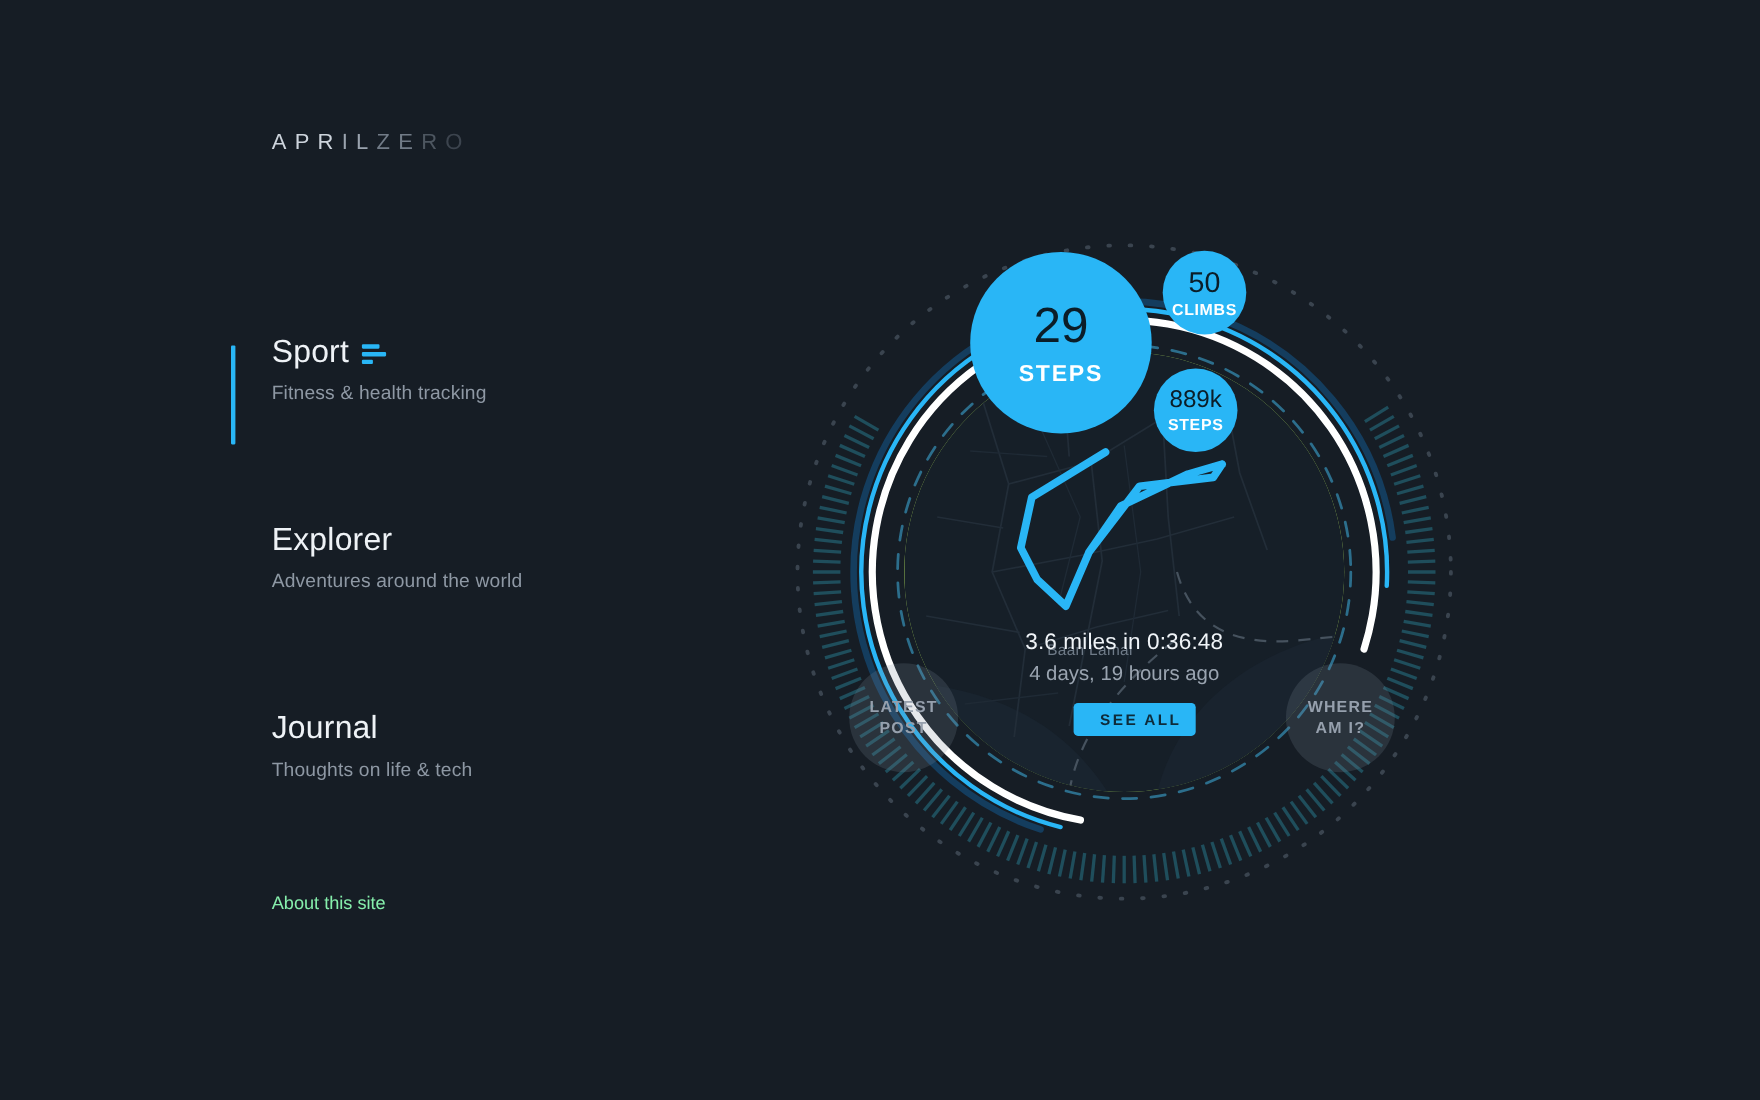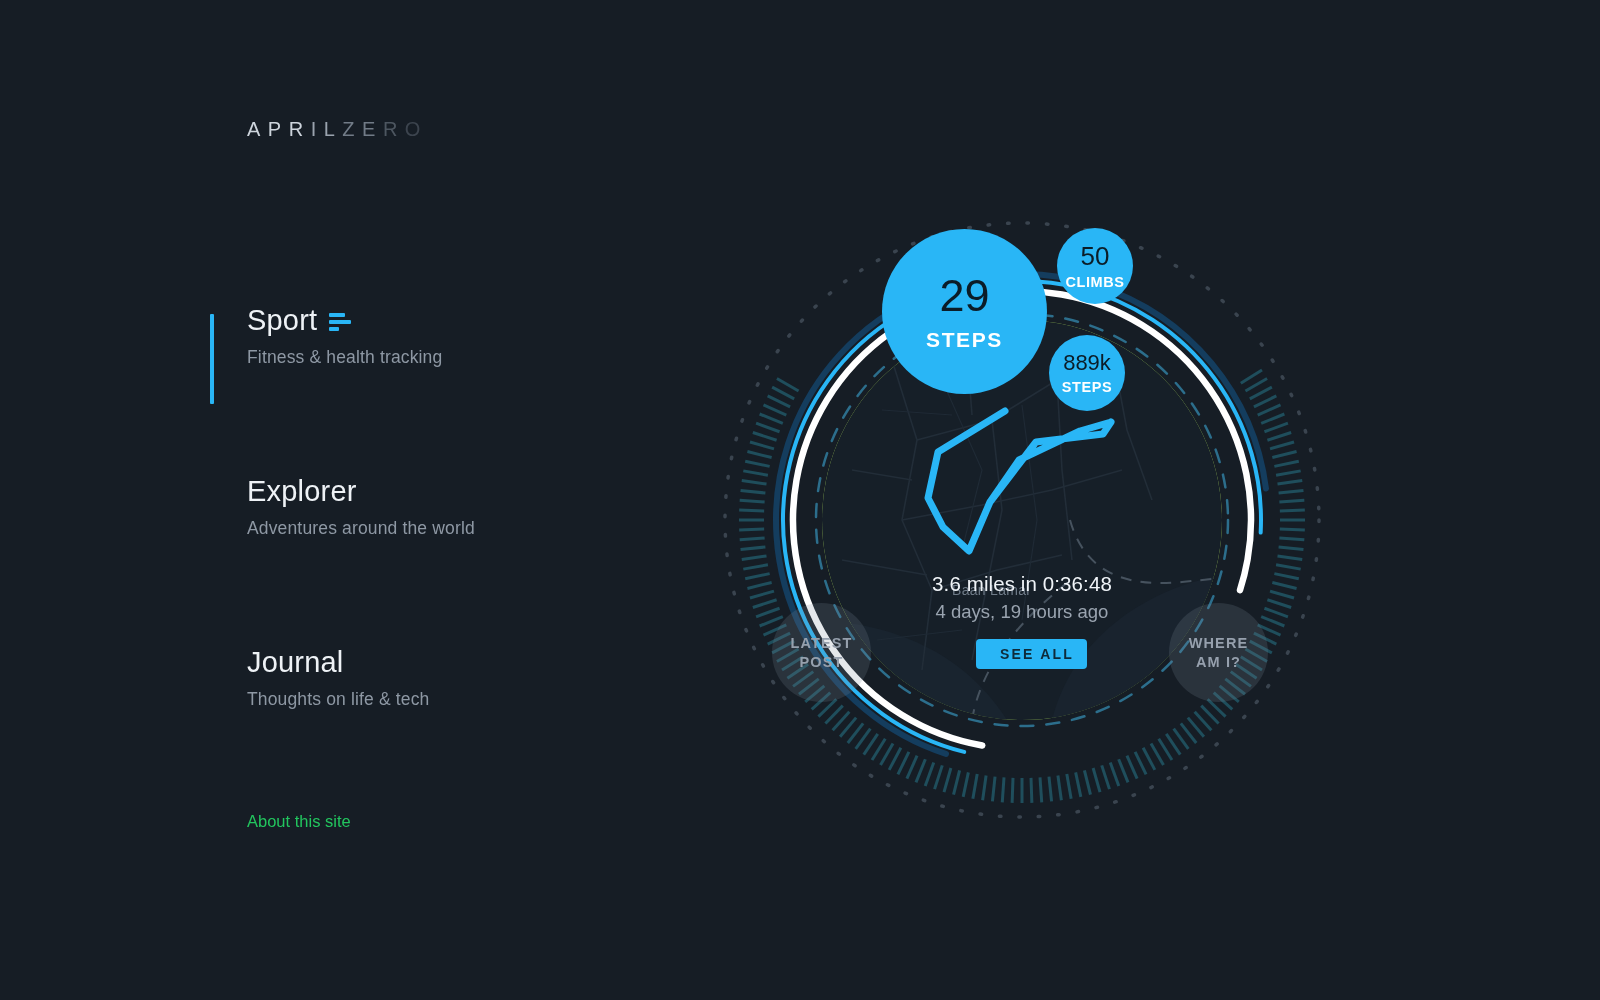--- a/index.html
+++ b/index.html
@@ -83,21 +83,21 @@
   .bars-icon i { display:block; height: 4px; background: #29b6f6; border-radius: 1px; }
   .bars-icon i:nth-child(1) { width: 16px; }
   .bars-icon i:nth-child(2) { width: 22px; }
   .bars-icon i:nth-child(3) { width: 10px; }
 
   #about {
     position: absolute;
     left: 247px;
     top: 812px;
     font-size: 16.5px;
-    color: #22c55e;
+    color: #86efac;
     cursor: pointer;
   }
 
   
   #dial {
     position: absolute;
     left: 712px;
     top: 210px;
     width: 620px;
     height: 620px;

